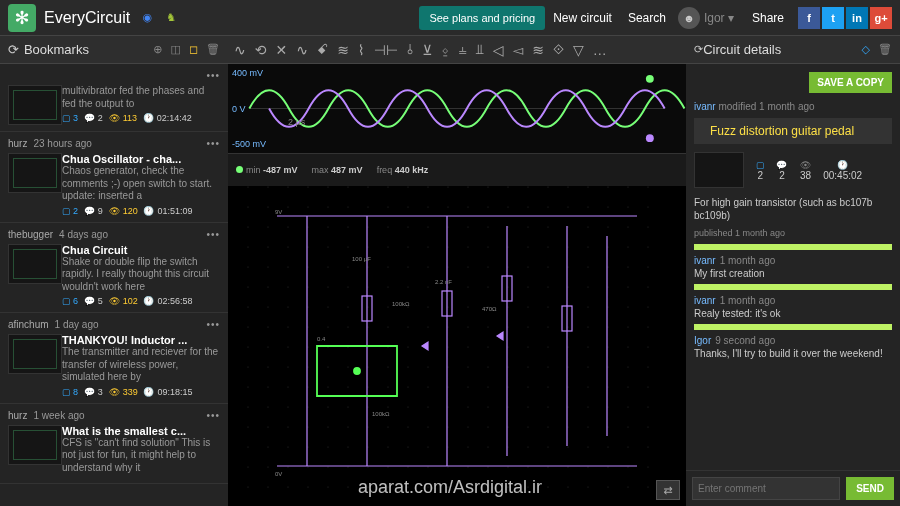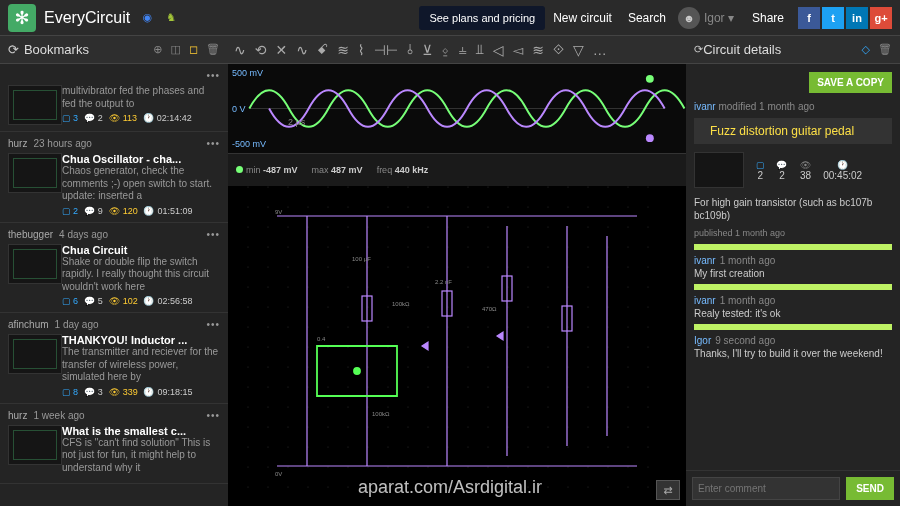--- a/index.html
+++ b/index.html
@@ -3,21 +3,21 @@
 <meta charset="utf-8">
 <style>
 * { margin:0; padding:0; box-sizing:border-box; font-family:Arial,Helvetica,sans-serif; }
 body { background:#1a1a1a; color:#ccc; width:900px; height:506px; overflow:hidden; font-size:11px; }
 .header { height:36px; background:#2a2a2a; display:flex; align-items:center; padding:0 8px; border-bottom:1px solid #444; }
 .logo { width:28px; height:28px; background:#4a6; border-radius:4px; margin-right:8px; display:flex; align-items:center; justify-content:center; color:#fff; font-size:18px; }
 .brand { color:#fff; font-size:16px; font-weight:500; margin-right:8px; }
 .platform-icons { display:flex; gap:6px; margin-right:auto; }
 .platform-icons span { width:18px; height:18px; display:flex; align-items:center; justify-content:center; }
 .btn { padding:6px 10px; border-radius:3px; font-size:11px; cursor:pointer; }
-.btn-primary { background:#0f172a; color:#fff; }
+.btn-primary { background:#0f766e; color:#fff; }
 .nav-link { color:#fff; margin:0 8px; cursor:pointer; font-size:12px; }
 .avatar { width:22px; height:22px; background:#555; border-radius:50%; margin:0 4px; display:flex; align-items:center; justify-content:center; }
 .user { color:#888; font-size:12px; margin-right:10px; }
 .social { display:flex; gap:2px; margin-left:6px; }
 .social-btn { width:22px; height:22px; color:#fff; display:flex; align-items:center; justify-content:center; font-size:11px; font-weight:bold; }
 .fb{background:#3b5998}.tw{background:#1da1f2}.li{background:#0077b5}.gp{background:#dd4b39}
 .main { display:flex; height:470px; }
 .sidebar { width:228px; background:#242424; overflow:hidden; display:flex; flex-direction:column; }
 .sidebar-hdr { height:28px; display:flex; align-items:center; padding:0 8px; background:#2e2e2e; border-bottom:1px solid #444; }
 .sidebar-hdr .ic { margin-right:5px; font-size:13px; }
@@ -225,21 +225,21 @@
         <span class="ic">⫨</span>
         <span class="ic">⫫</span>
         <span class="ic">◁</span>
         <span class="ic">◅</span>
         <span class="ic">≋</span>
         <span class="ic">⟐</span>
         <span class="ic">▽</span>
         <span class="ic">…</span>
       </div>
     <div class="scope">
-      <div class="scope-lbl" style="top:4px">500 mV</div>
+      <div class="scope-lbl" style="top:4px">400 mV</div>
       <div class="scope-lbl" style="top:40px">0 V</div>
       <div class="scope-lbl" style="bottom:4px">-500 mV</div>
       <div class="scope-lbl" style="bottom:26px;left:60px;color:#888">2 µs</div>
       <svg viewBox="0 0 420 90">
         <line x1="0" y1="45" x2="420" y2="45" stroke="#333"></line>
         <path d="M0,45 Q20,8 40,45 T80,45 T120,45 T160,45 T200,45 T240,45 T280,45 T320,45 T360,45 T400,45 T440,45" stroke="#7f7" stroke-width="2" fill="none"></path>
         <path d="M20,45 Q40,82 60,45 T100,45 T140,45 T180,45 T220,45 T260,45 T300,45 T340,45 T380,45 T420,45" stroke="#b8f" stroke-width="2" fill="none"></path>
         <circle cx="405" cy="15" r="4" fill="#7f7"></circle>
           <circle cx="405" cy="75" r="4" fill="#b8f"></circle>
       </svg>

